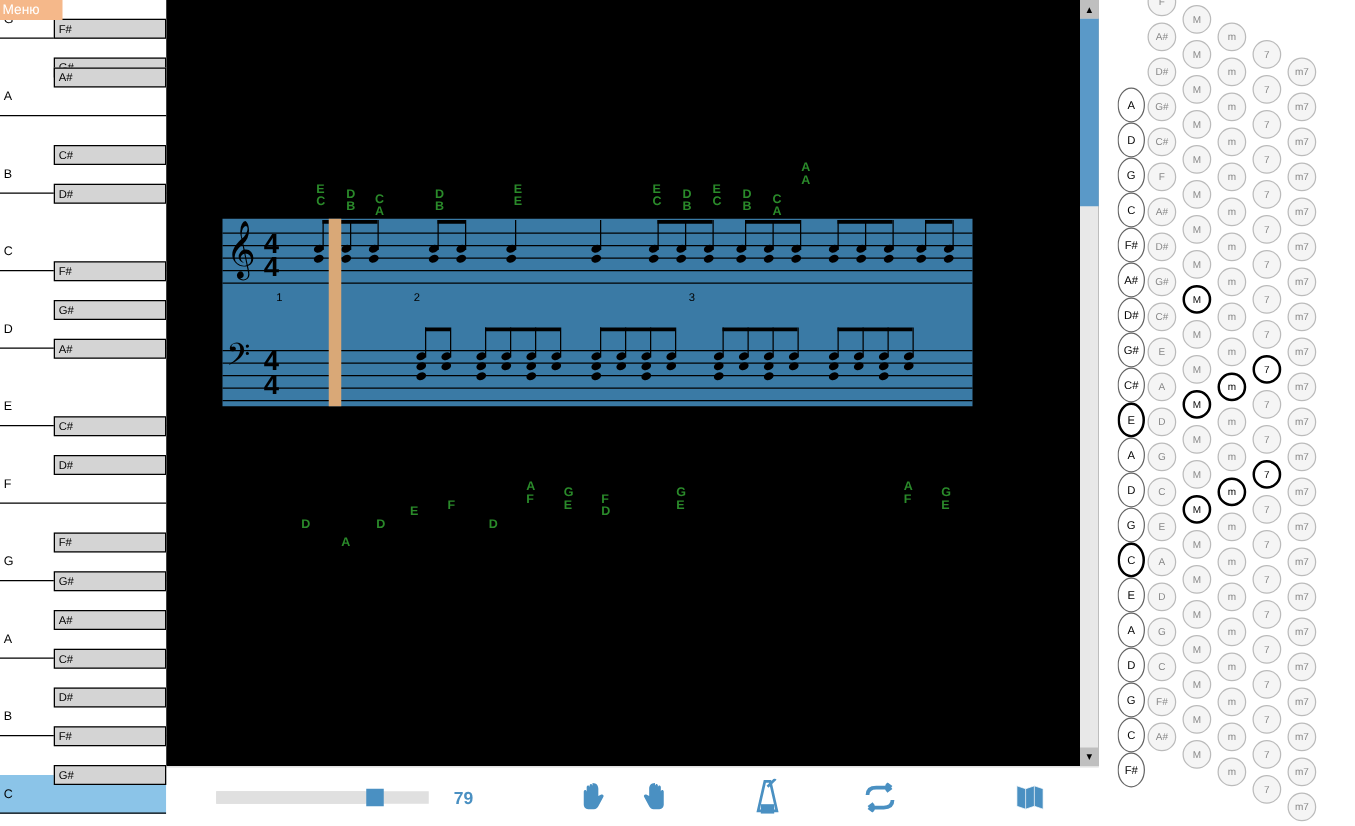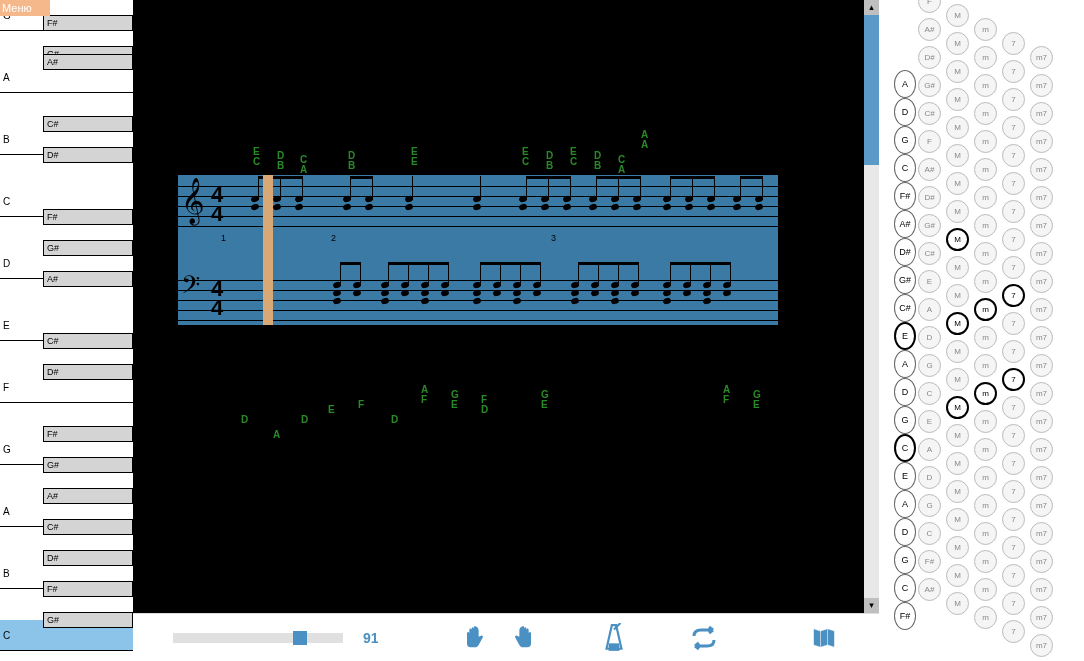--- a/index.html
+++ b/index.html
@@ -436,21 +436,21 @@
       <div class="chord-btn" style="left: 112px; top: 596px;">m7</div>
       <div class="chord-btn" style="left: 112px; top: 624px;">m7</div>
     </div>
 </div>
 
 <div class="toolbar">
   <div class="slider-track">
     <div class="slider-fill"></div>
     <div class="slider-thumb"></div>
   </div>
-  <span class="tempo-val">91</span>
+  <span class="tempo-val">79</span>
   <div style="flex:0 0 40px;"></div>
   <div class="tb-icon">
     <svg width="28" height="28" viewBox="0 0 24 24" fill="#4a90c2">
         <path d="M12 2C9 2 8 4 8 6v5l-2-1c-1-.5-2 .5-1.5 1.5L8 18c.5 1 1.5 2 3 2h4c2 0 3-1.5 3-3V8c0-1-1-1.5-1.5-1s-.5 1-.5 1V5c0-1-1-1.5-1.5-1s-.5 1-.5 1V4c0-1-1-1.5-1.5-1S12 4 12 4V2z" transform="scale(-1,1) translate(-24,0)"></path>
       </svg>
   </div>
   <div class="tb-icon">
     <svg width="28" height="28" viewBox="0 0 24 24" fill="#4a90c2">
         <path d="M12 2C9 2 8 4 8 6v5l-2-1c-1-.5-2 .5-1.5 1.5L8 18c.5 1 1.5 2 3 2h4c2 0 3-1.5 3-3V8c0-1-1-1.5-1.5-1s-.5 1-.5 1V5c0-1-1-1.5-1.5-1s-.5 1-.5 1V4c0-1-1-1.5-1.5-1S12 4 12 4V2z"></path>
       </svg>

